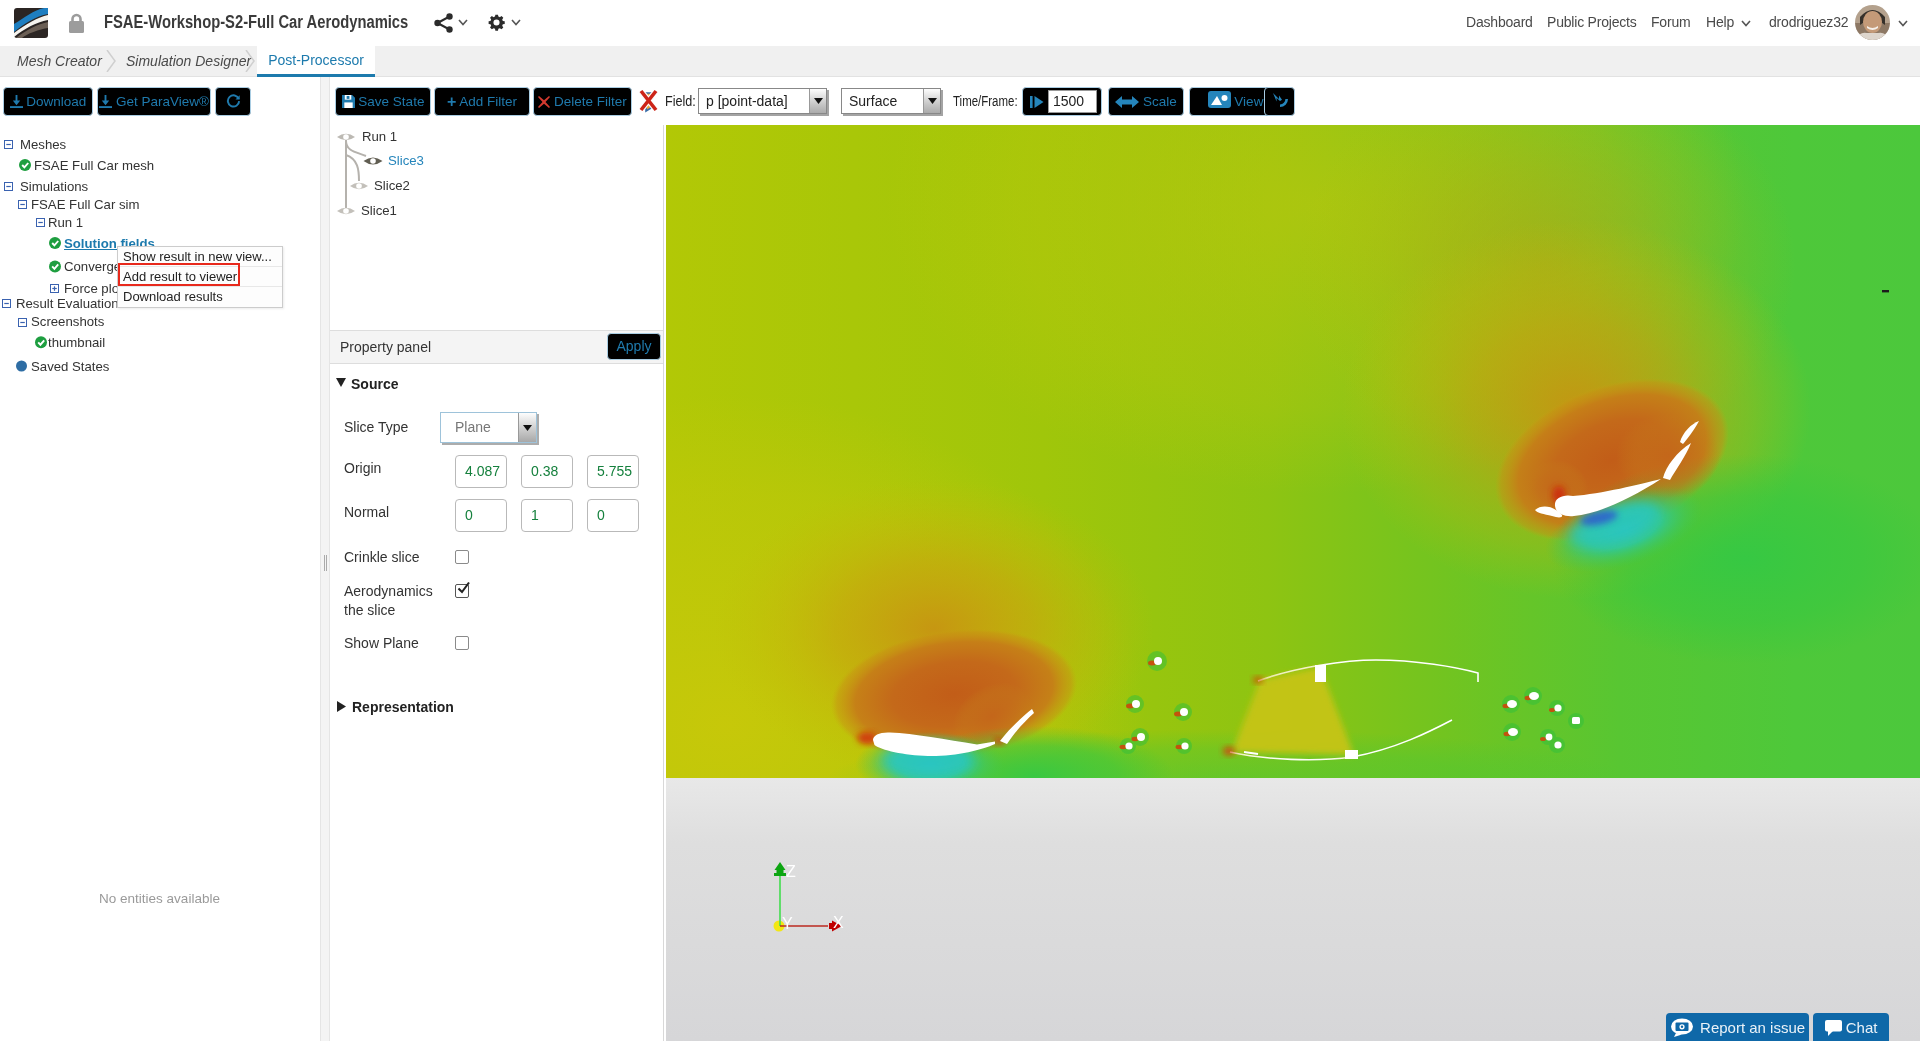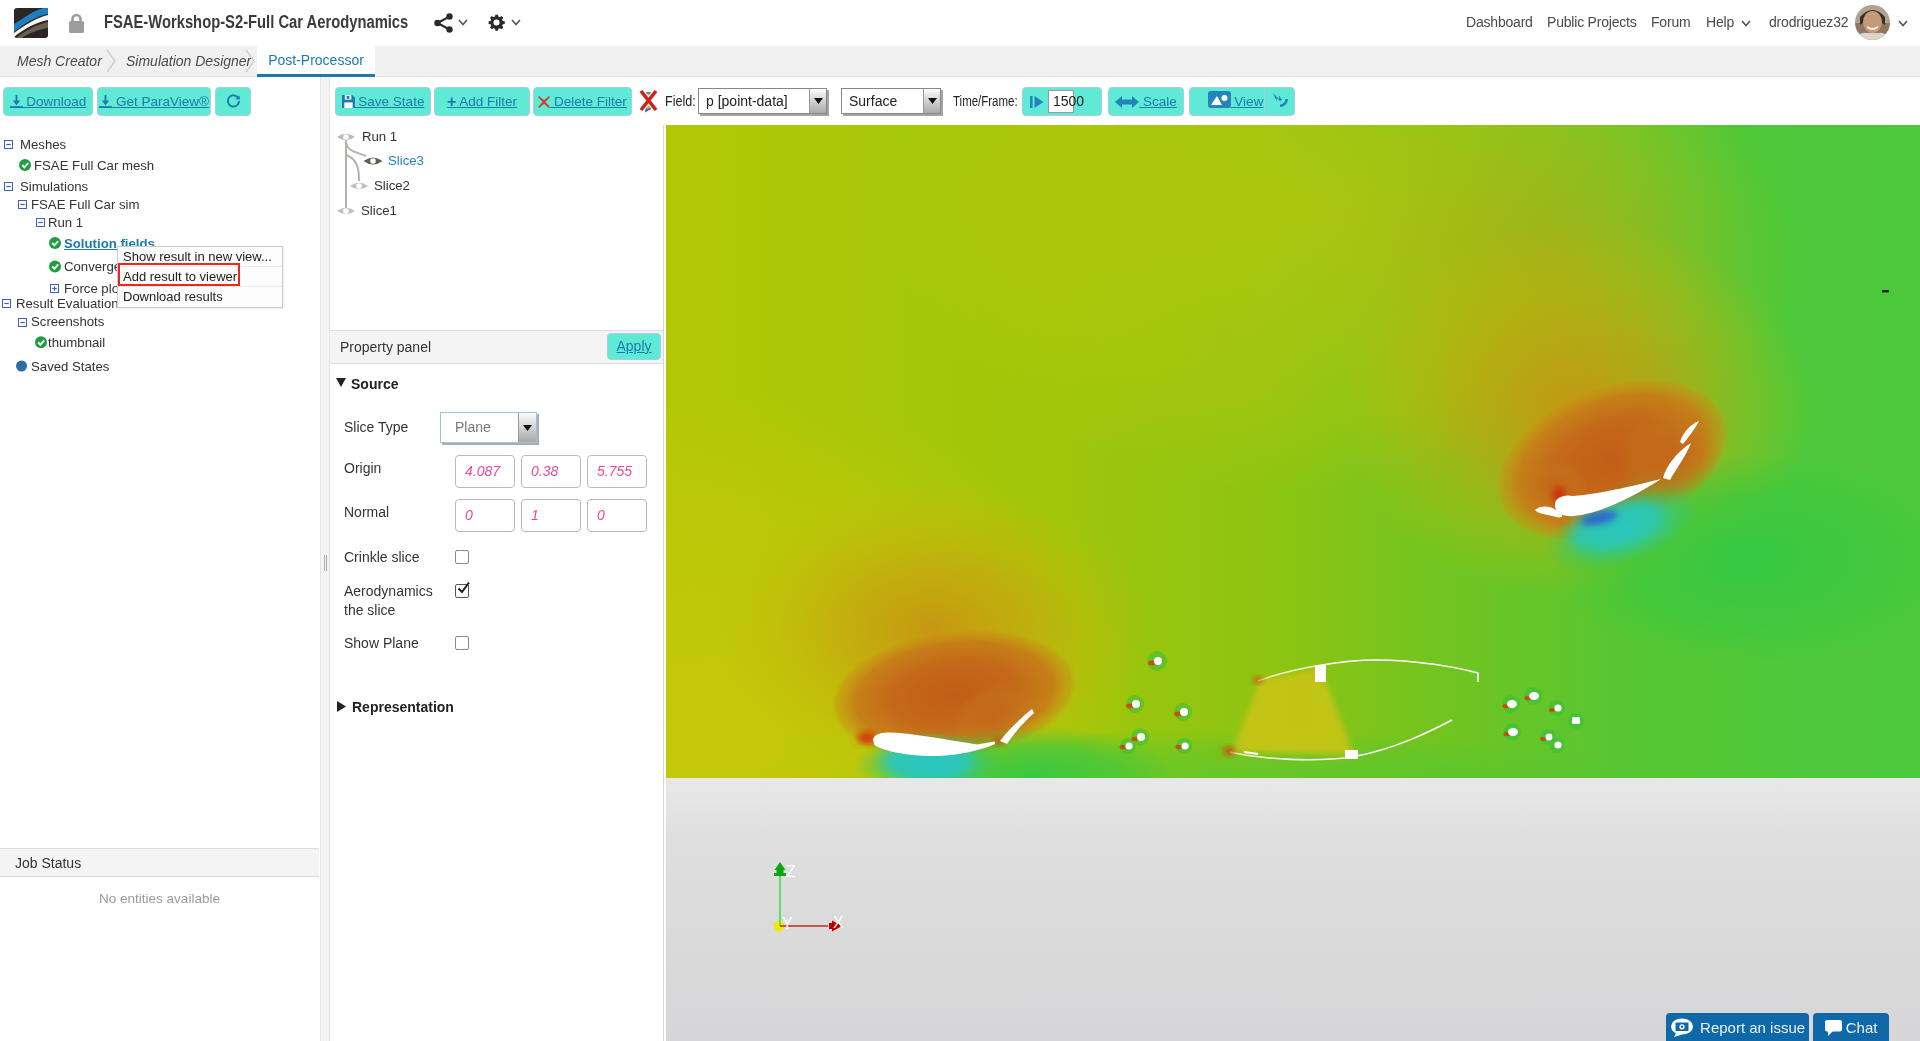--- a/index.html
+++ b/index.html
@@ -16,35 +16,35 @@
 
 
 #tabbar { position:absolute; left:0; top:46px; width:1920px; height:31px; background:#f0f0f0; border-bottom:1px solid #e2e2e2;}
 .tab { position:absolute; top:0; height:31px; line-height:31px; font-size:14px; color:#4a4a4a;font-style:italic; }
 #tab3 { position:absolute; left:257px; top:0; width:118px; height:31px; background:#fff; border-bottom:3px solid #1c7aad; color:#1c7aad; text-align:center; line-height:29px; font-size:14px;}
 .tabsep { position:absolute; top:4px; width:10px; height:22px; }
 
 
 #toolband { position:absolute; left:0; top:77px; width:1920px; height:48px; background:#fff; }
 .btn { position:absolute; top:10px; height:29px; border:1px solid #a9cde3; border-radius:4px;
-  background:#5eead4; color:#1f7aad; font-size:13.5px; line-height:27px; text-align:center;text-decoration:underline; }
+  background:#000000; color:#1f7aad; font-size:13.5px; line-height:27px; text-align:center; }
 .btn .ic { vertical-align:-2px; }
 
 
 #leftpanel { position:absolute; left:0; top:77px; width:320px; height:964px; background:#fff; }
 #splitter { position:absolute; left:320px; top:77px; width:10px; height:964px; background:#f4f4f4; border-left:1px solid #e5e5e5; border-right:1px solid #e5e5e5;}
 #midpanel { position:absolute; left:330px; top:125px; width:334px; height:916px; background:#fff; border-right:1px solid #d8d8d8;}
 .treetxt { font-size:13.2px; color:#333; position:absolute; white-space:nowrap; }
 
 
 #prophead { position:absolute; left:0px; top:205px; width:333px; height:34px; background:#f4f4f4;
   border-top:1px solid #ddd; border-bottom:1px solid #ddd; }
 .plabel { position:absolute; font-size:14px; color:#333; }
-.pinput { position:absolute; width:60px; height:33px; border:1px solid #b9b9b9; border-radius:4px;
-  background:#fff; color:#ec4899; font-size:14px; line-height:31px; padding-left:9px; overflow:hidden;font-style:italic;}
+.pinput { position:absolute; width:52px; height:33px; border:1px solid #b9b9b9; border-radius:4px;
+  background:#fff; color:#15803d; font-size:14px; line-height:31px; padding-left:9px; overflow:hidden;}
 .chk { position:absolute; width:14px; height:14px; border:1px solid #8a8a8a; border-radius:2px; background:#fff;}
 
 
 #jobhead { position:absolute; left:0; top:771px; width:319px; height:29px; background:#f4f4f4;
   border-top:1px solid #ddd; border-bottom:1px solid #ddd;}
 
 
 #ctxmenu { position:absolute; left:117px; top:169px; width:166px; height:62px; background:#fdfdfd;
   border:1px solid #ccc; box-shadow:1px 1px 2px rgba(0,0,0,.08); font-size:13px; color:#222;}
 .ctxitem { height:20px; line-height:20px; padding-left:5px; border-bottom:1px solid #e8e8e8; background:#fdfdfd;}
@@ -168,21 +168,21 @@
           <path d="M0 0 h9 L4.5 6 Z" fill="#111"></path>
         </svg>
     </div>
     <div class="abs" style="left:953px;top:16px;font-size:14px;color:#222;transform:scaleX(0.82);transform-origin:left center;white-space:nowrap">Time/Frame:</div>
 
     <div class="btn" style="left:1022px;width:80px"></div>
     <svg class="abs" style="left:1030px;top:19px" width="14" height="12" viewBox="0 0 14 12">
         <rect x="0" y="0" width="2.6" height="12" fill="#2585bb"></rect>
         <path d="M4.5 0 L13.5 6 L4.5 12 Z" fill="#2585bb"></path>
       </svg>
-    <div class="abs" style="left:1048px;top:13px;width:26px;height:23px;background:#fff;border:1px solid #999;font-size:14px;color:#222;line-height:21px;padding-left:4px">1500</div>
+    <div class="abs" style="left:1048px;top:13px;width:49px;height:23px;background:#fff;border:1px solid #999;font-size:14px;color:#222;line-height:21px;padding-left:4px">1500</div>
 
     <div class="btn" style="left:1108px;width:76px">
       <svg class="ic" width="24" height="12" viewBox="0 0 24 12">
           <path d="M0 6 L7 0 V3.5 H17 V0 L24 6 L17 12 V8.5 H7 V12 Z" fill="#2585bb"></path>
         </svg>
       Scale</div>
 
     <div class="btn" style="left:1189px;width:93px">
       <svg class="ic" width="23" height="17" viewBox="0 0 23 17">
           <rect x="0" y="0" width="23" height="17" rx="3" fill="#2585bb"></rect>
@@ -267,23 +267,20 @@
     <div class="treetxt" style="left:48px;top:258px">thumbnail</div>
     <div class="treetxt" style="left:31px;top:282px">Saved States</div>
 
     <div id="ctxmenu">
       <div class="ctxitem">Show result in new view...</div>
       <div class="ctxitem">Add result to viewer</div>
       <div class="ctxitem" style="border-bottom:none">Download results</div>
       <div class="abs" style="left:0px;top:16px;width:122px;height:23px;border:2px solid #e8291c"></div>
     </div>
 
-    <div id="jobhead">
-        <div style="font-size:14px;color:#333;padding:6px 0 0 15px">Job Status</div>
-      </div>
     <div class="abs" style="left:0;top:814px;width:319px;text-align:center;font-size:13.5px;color:#9a9a9a">No entities available</div>
   </div>
 
   <div id="splitter">
     <div class="abs" style="left:3px;top:478px;width:3px;height:16px;border-left:1px solid #aaa;border-right:1px solid #aaa"></div>
   </div>
 
   <div id="midpanel">
 
     <svg class="abs" style="left:0;top:0" width="334" height="110" viewBox="0 0 334 110">

